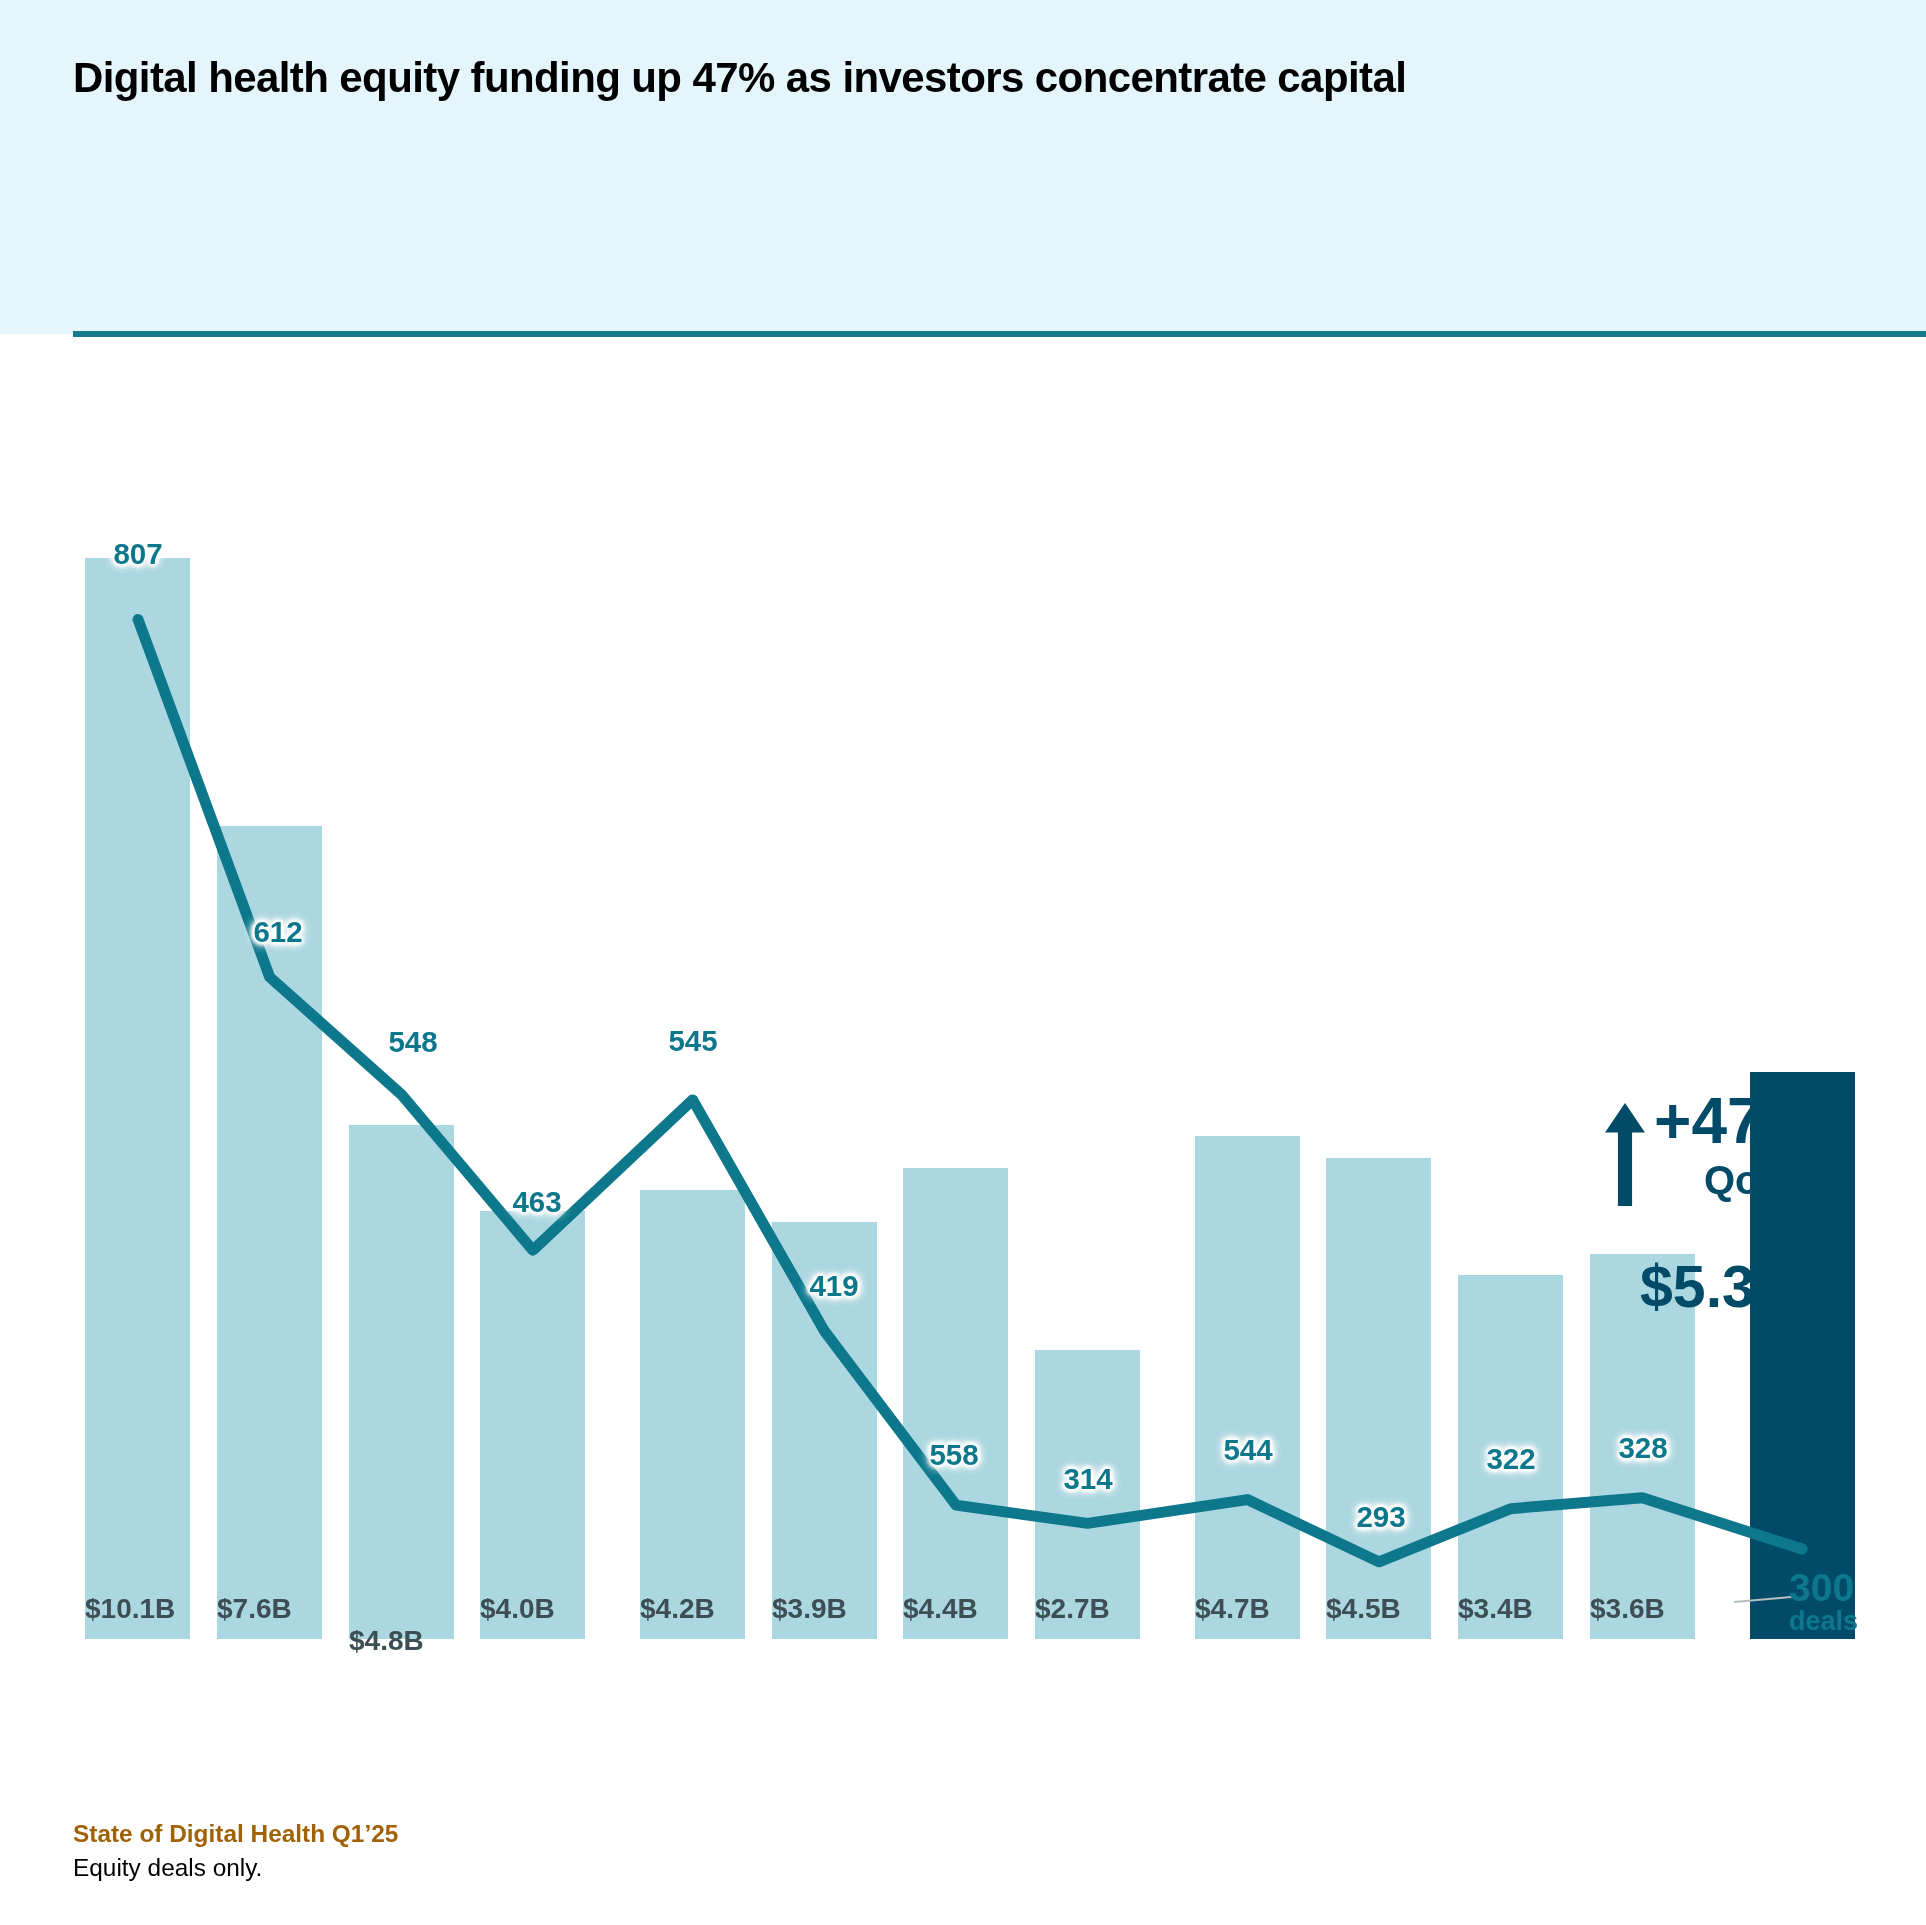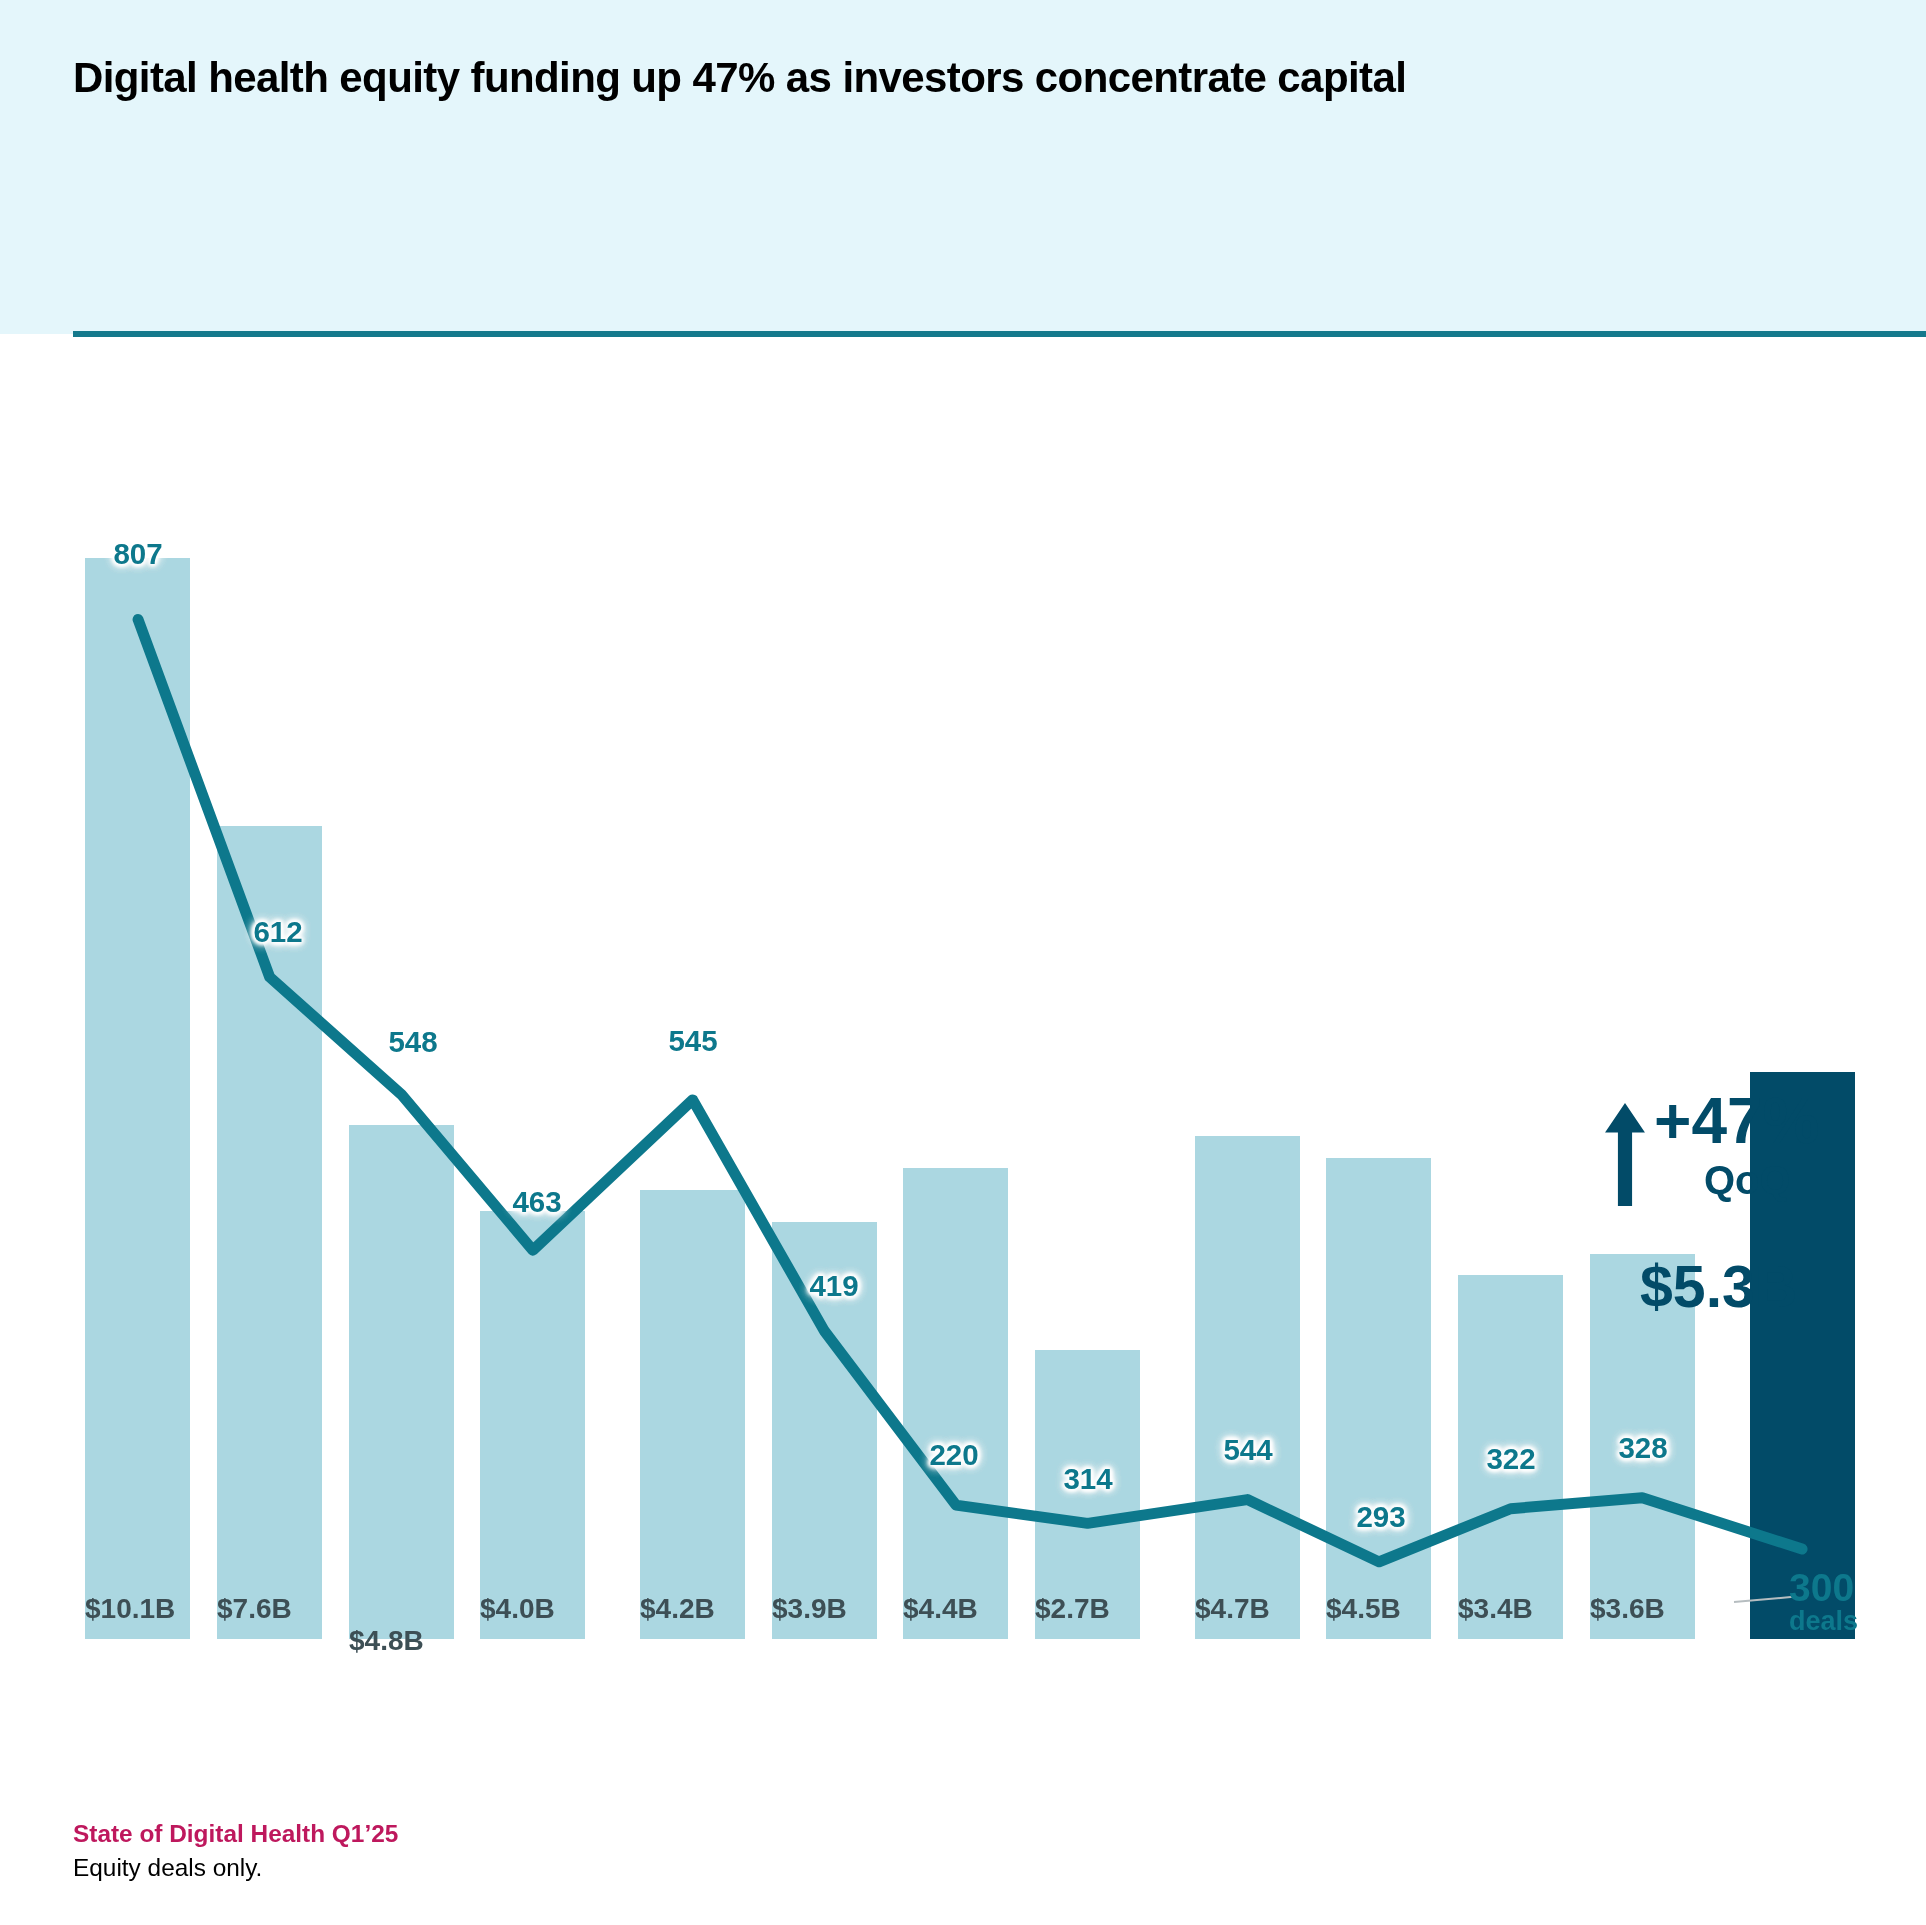--- a/index.html
+++ b/index.html
@@ -92,21 +92,21 @@
     position:absolute;left:1734px;top:1264px;width:62px;height:1.9px;
     background:#b6bdc0;transform:rotate(-5deg);transform-origin:left center;
   }
 
   
   #footer{
     position:absolute;left:0;top:1804px;width:1926px;height:121px;
   }
   #source-line1{
     position:absolute;left:73px;top:16px;
-    font-size:24.4px;font-weight:700;color:#be185d;white-space:nowrap;
+    font-size:24.4px;font-weight:700;color:#a16207;white-space:nowrap;
   }
   #source-line2{
     position:absolute;left:73px;top:50px;
     font-size:24.4px;font-weight:400;color:#000000;white-space:nowrap;
   }
   #brand-logo{
     position:absolute;right:31px;top:11.6px;
     display:flex;align-items:center;gap:14px;
   }
   #logo-mark{ width:62px;height:62px; }
@@ -154,21 +154,21 @@
   <svg id="line-svg" viewBox="0 0 3000 2028" preserveAspectRatio="none">
     <polyline id="deals-polyline" fill="none" stroke="#0d788c" stroke-width="17" stroke-linejoin="round" stroke-linecap="round" points="215,440 420,996.8785578747628 625,1179.648956356736 830,1422.3908918406073 1079,1188.2163187855788 1284,1548.045540796964 1489,1819.3453510436432 1694,1847.9032258064517 1943,1810.7779886148007 2148,1907.8747628083493 2353,1825.0569259962049 2558,1807.92220113852 2807,1887.8842504743834"></polyline>
   </svg>
   <div id="line-labels-layer">
       <div class="line-label" style="left: 80px; width: 116px; top: 200px;">807</div>
       <div class="line-label" style="left: 220px; width: 116px; top: 578px;">612</div>
       <div class="line-label" style="left: 355px; width: 116px; top: 688px;">548</div>
       <div class="line-label" style="left: 479px; width: 116px; top: 848px;">463</div>
       <div class="line-label" style="left: 635px; width: 116px; top: 687px;">545</div>
       <div class="line-label" style="left: 776px; width: 116px; top: 932px;">419</div>
-      <div class="line-label" style="left: 896px; width: 116px; top: 1101px;">220</div>
+      <div class="line-label" style="left: 896px; width: 116px; top: 1101px;">558</div>
       <div class="line-label" style="left: 1030px; width: 116px; top: 1125px;">314</div>
       <div class="line-label" style="left: 1190px; width: 116px; top: 1096px;">544</div>
       <div class="line-label" style="left: 1323px; width: 116px; top: 1163px;">293</div>
       <div class="line-label" style="left: 1453px; width: 116px; top: 1105px;">322</div>
       <div class="line-label" style="left: 1585px; width: 116px; top: 1094px;">328</div>
     </div>
 
   <div id="qoq-callout">
     <svg id="qoq-arrow" viewBox="0 0 62 160">
       <polygon points="31,0 62,46 42,46 42,160 20,160 20,46 0,46" fill="#024b68"></polygon>

